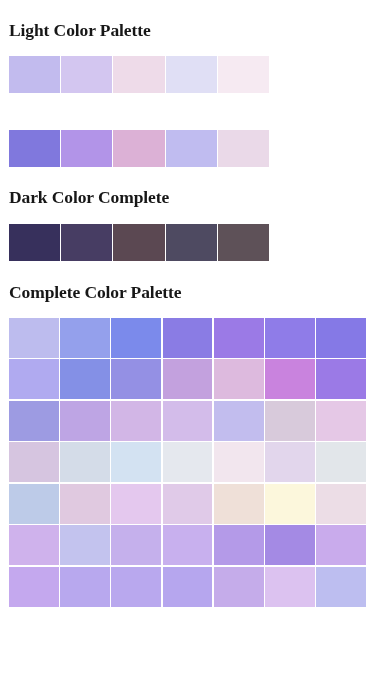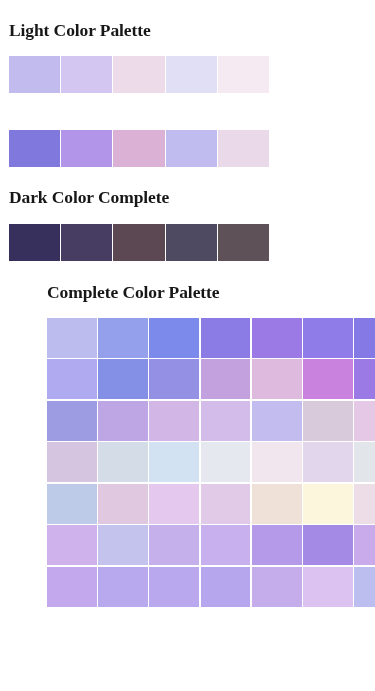--- a/index.html
+++ b/index.html
@@ -25,21 +25,21 @@
     font-size: 17.5px;
     line-height: 1.1;
     color: #171717;
     letter-spacing: -0.1px;
     margin: 0;
   }
   
   .sec-light   { padding-top: 21px; }
   .sec-medium  { padding-top: 21px; }
   .sec-dark    { padding-top: 21px; }
-  .sec-complete{ padding-top: 22px; margin-left: 38px; }
+  .sec-complete{ padding-top: 22px; }
 
   .strip {
     display: flex;
     margin-top: 16px;
     width: 260px;
     height: 37px;
     gap: 1px;
   }
   .strip .swatch {
     flex: 1 1 0;

